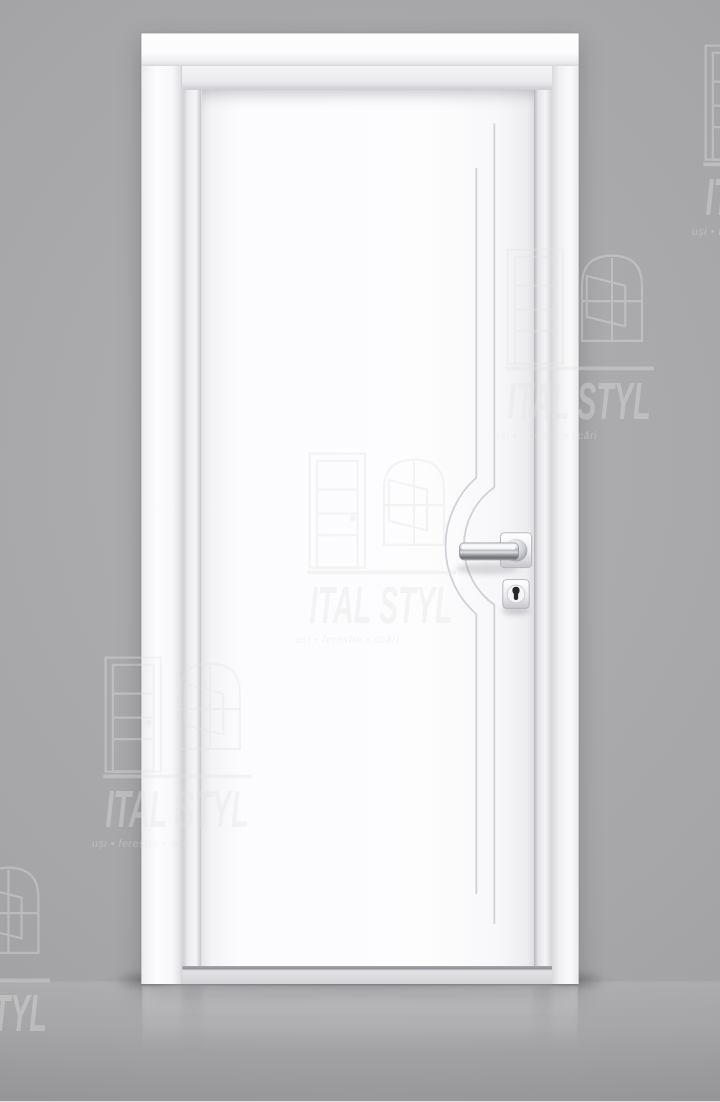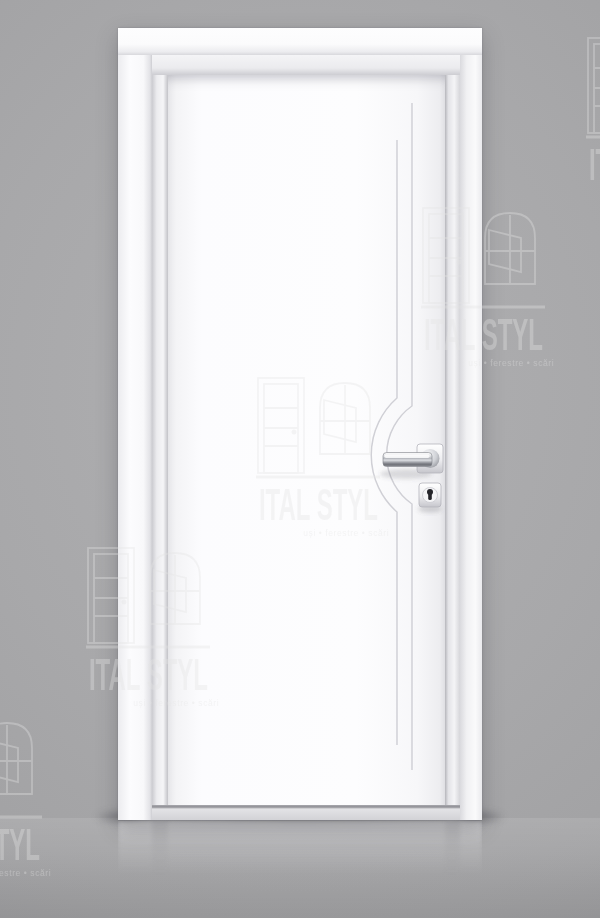--- a/index.html
+++ b/index.html
@@ -40,21 +40,21 @@
     background:linear-gradient(90deg,#dadade 0%,#f1f1f3 30%,#fafafb 70%,#eaeaed 100%);}
   .jamb-right{position:absolute;right:22px;top:47px;bottom:0;width:15px;
     background:linear-gradient(90deg,#b6b6bb 0%,#e3e3e7 22%,#f4f4f6 62%,#d6d6da 100%);}
   .leaf{position:absolute;left:50px;top:47px;width:277px;height:730px;
     background:linear-gradient(90deg,#e8e8eb 0%,#f4f4f6 3%,#fcfcfe 12%,#fdfdfe 68%,#f7f7f9 90%,#ededf0 98%,#e2e2e6 100%);
     box-shadow:inset 0 12px 12px -9px rgba(125,125,138,0.45);}
   .under-door{position:absolute;left:34px;right:22px;top:777px;height:15px;
     background:linear-gradient(180deg,#a9a9ae 0px,#8f8f95 2px,#e3e3e6 4px,#d2d2d6 100%);}
   .leaf-svg{position:absolute;left:0;top:0;}
   
-  .wm{position:absolute;width:150px;color:#e4e4e4;opacity:0.36;text-align:right;pointer-events:none;z-index:5;}
+  .wm{position:absolute;width:150px;color:#e4e4e4;opacity:0.36;text-align:left;pointer-events:none;z-index:5;font-style:italic;}
   .wm svg{display:block;margin:0 auto;}
   .wm-name{display:block;font-weight:bold;font-size:30px;line-height:30px;white-space:nowrap;
     transform:scale(0.8,1.45);transform-origin:center top;letter-spacing:0px;margin-top:4px;}
   .wm-tagline{display:block;font-size:9px;line-height:10px;white-space:nowrap;letter-spacing:0.6px;margin-top:14px;
     transform:scaleX(0.95);transform-origin:center top;}
   .wm.a{left:243px;top:376px;}
   .wm.b{left:408px;top:206px;}
   .wm.c{left:73px;top:546px;}
   .wm.d{left:-95px;top:716px;}
   .wm.e{left:573px;top:36px;}

